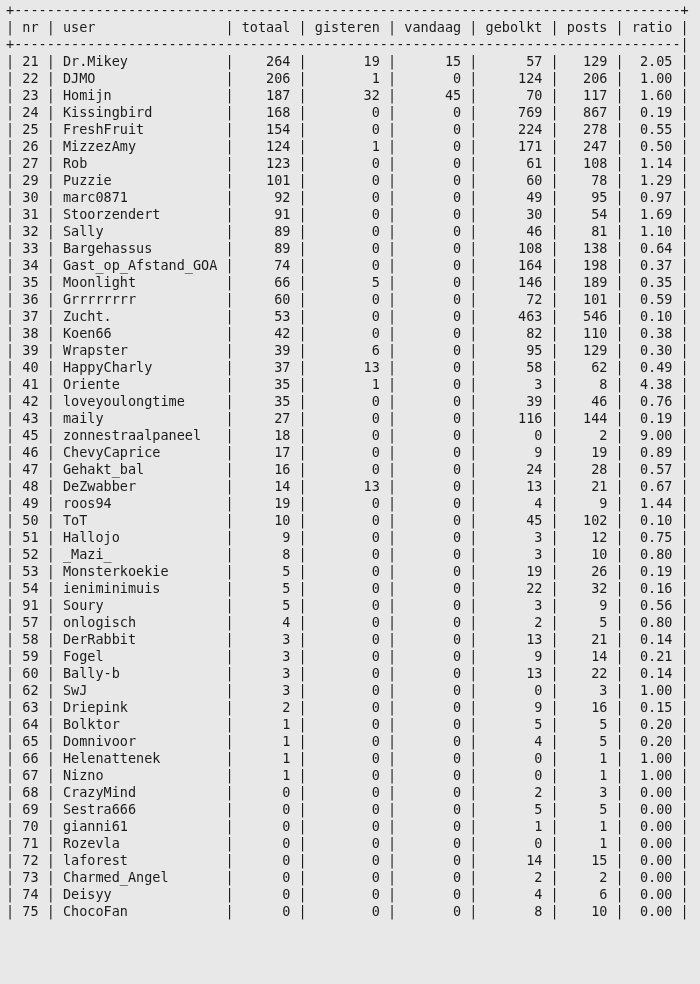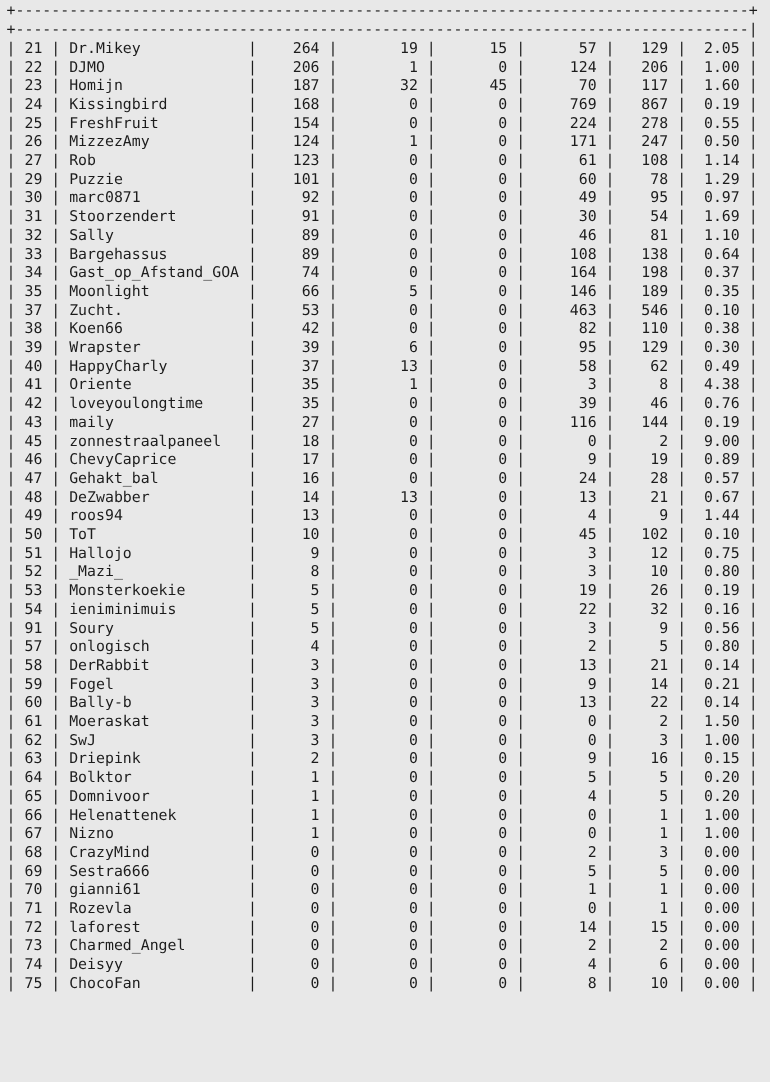--- a/index.html
+++ b/index.html
@@ -22,58 +22,59 @@
   .ascii-table .line {
     white-space: pre;
     height: 17px;
   }
 </style>
 </head>
 <body style="background: rgb(232, 232, 232);">
 
 <div class="ascii-table" id="ascii-table" style="background: rgb(232, 232, 232); color: rgb(28, 28, 28);">
     <div class="line">+----------------------------------------------------------------------------------+</div>
+    <div class="line">| nr | user                | totaal | gisteren | vandaag | gebolkt | posts | ratio |</div>
     <div class="line">+----------------------------------------------------------------------------------|</div>
     <div class="line">| 21 | Dr.Mikey            |    264 |       19 |      15 |      57 |   129 |  2.05 |</div>
     <div class="line">| 22 | DJMO                |    206 |        1 |       0 |     124 |   206 |  1.00 |</div>
     <div class="line">| 23 | Homijn              |    187 |       32 |      45 |      70 |   117 |  1.60 |</div>
     <div class="line">| 24 | Kissingbird         |    168 |        0 |       0 |     769 |   867 |  0.19 |</div>
     <div class="line">| 25 | FreshFruit          |    154 |        0 |       0 |     224 |   278 |  0.55 |</div>
     <div class="line">| 26 | MizzezAmy           |    124 |        1 |       0 |     171 |   247 |  0.50 |</div>
     <div class="line">| 27 | Rob                 |    123 |        0 |       0 |      61 |   108 |  1.14 |</div>
     <div class="line">| 29 | Puzzie              |    101 |        0 |       0 |      60 |    78 |  1.29 |</div>
     <div class="line">| 30 | marc0871            |     92 |        0 |       0 |      49 |    95 |  0.97 |</div>
     <div class="line">| 31 | Stoorzendert        |     91 |        0 |       0 |      30 |    54 |  1.69 |</div>
     <div class="line">| 32 | Sally               |     89 |        0 |       0 |      46 |    81 |  1.10 |</div>
     <div class="line">| 33 | Bargehassus         |     89 |        0 |       0 |     108 |   138 |  0.64 |</div>
     <div class="line">| 34 | Gast_op_Afstand_GOA |     74 |        0 |       0 |     164 |   198 |  0.37 |</div>
     <div class="line">| 35 | Moonlight           |     66 |        5 |       0 |     146 |   189 |  0.35 |</div>
+    <div class="line">| 36 | Grrrrrrrr           |     60 |        0 |       0 |      72 |   101 |  0.59 |</div>
     <div class="line">| 37 | Zucht.              |     53 |        0 |       0 |     463 |   546 |  0.10 |</div>
     <div class="line">| 38 | Koen66              |     42 |        0 |       0 |      82 |   110 |  0.38 |</div>
     <div class="line">| 39 | Wrapster            |     39 |        6 |       0 |      95 |   129 |  0.30 |</div>
     <div class="line">| 40 | HappyCharly         |     37 |       13 |       0 |      58 |    62 |  0.49 |</div>
     <div class="line">| 41 | Oriente             |     35 |        1 |       0 |       3 |     8 |  4.38 |</div>
     <div class="line">| 42 | loveyoulongtime     |     35 |        0 |       0 |      39 |    46 |  0.76 |</div>
     <div class="line">| 43 | maily               |     27 |        0 |       0 |     116 |   144 |  0.19 |</div>
     <div class="line">| 45 | zonnestraalpaneel   |     18 |        0 |       0 |       0 |     2 |  9.00 |</div>
     <div class="line">| 46 | ChevyCaprice        |     17 |        0 |       0 |       9 |    19 |  0.89 |</div>
     <div class="line">| 47 | Gehakt_bal          |     16 |        0 |       0 |      24 |    28 |  0.57 |</div>
     <div class="line">| 48 | DeZwabber           |     14 |       13 |       0 |      13 |    21 |  0.67 |</div>
-    <div class="line">| 49 | roos94              |     13 |        0 |       0 |       4 |     9 |  1.44 |</div>
+    <div class="line">| 49 | roos94              |     19 |        0 |       0 |       4 |     9 |  1.44 |</div>
     <div class="line">| 50 | ToT                 |     10 |        0 |       0 |      45 |   102 |  0.10 |</div>
     <div class="line">| 51 | Hallojo             |      9 |        0 |       0 |       3 |    12 |  0.75 |</div>
     <div class="line">| 52 | _Mazi_              |      8 |        0 |       0 |       3 |    10 |  0.80 |</div>
     <div class="line">| 53 | Monsterkoekie       |      5 |        0 |       0 |      19 |    26 |  0.19 |</div>
     <div class="line">| 54 | ieniminimuis        |      5 |        0 |       0 |      22 |    32 |  0.16 |</div>
     <div class="line">| 91 | Soury               |      5 |        0 |       0 |       3 |     9 |  0.56 |</div>
     <div class="line">| 57 | onlogisch           |      4 |        0 |       0 |       2 |     5 |  0.80 |</div>
     <div class="line">| 58 | DerRabbit           |      3 |        0 |       0 |      13 |    21 |  0.14 |</div>
     <div class="line">| 59 | Fogel               |      3 |        0 |       0 |       9 |    14 |  0.21 |</div>
     <div class="line">| 60 | Bally-b             |      3 |        0 |       0 |      13 |    22 |  0.14 |</div>
-    <div class="line">| 61 | Moeraskat           |      3 |        0 |       0 |       0 |     2 |  1.50 |</div>
     <div class="line">| 62 | SwJ                 |      3 |        0 |       0 |       0 |     3 |  1.00 |</div>
     <div class="line">| 63 | Driepink            |      2 |        0 |       0 |       9 |    16 |  0.15 |</div>
     <div class="line">| 64 | Bolktor             |      1 |        0 |       0 |       5 |     5 |  0.20 |</div>
     <div class="line">| 65 | Domnivoor           |      1 |        0 |       0 |       4 |     5 |  0.20 |</div>
     <div class="line">| 66 | Helenattenek        |      1 |        0 |       0 |       0 |     1 |  1.00 |</div>
     <div class="line">| 67 | Nizno               |      1 |        0 |       0 |       0 |     1 |  1.00 |</div>
     <div class="line">| 68 | CrazyMind           |      0 |        0 |       0 |       2 |     3 |  0.00 |</div>
     <div class="line">| 69 | Sestra666           |      0 |        0 |       0 |       5 |     5 |  0.00 |</div>
     <div class="line">| 70 | gianni61            |      0 |        0 |       0 |       1 |     1 |  0.00 |</div>
     <div class="line">| 71 | Rozevla             |      0 |        0 |       0 |       0 |     1 |  0.00 |</div>

